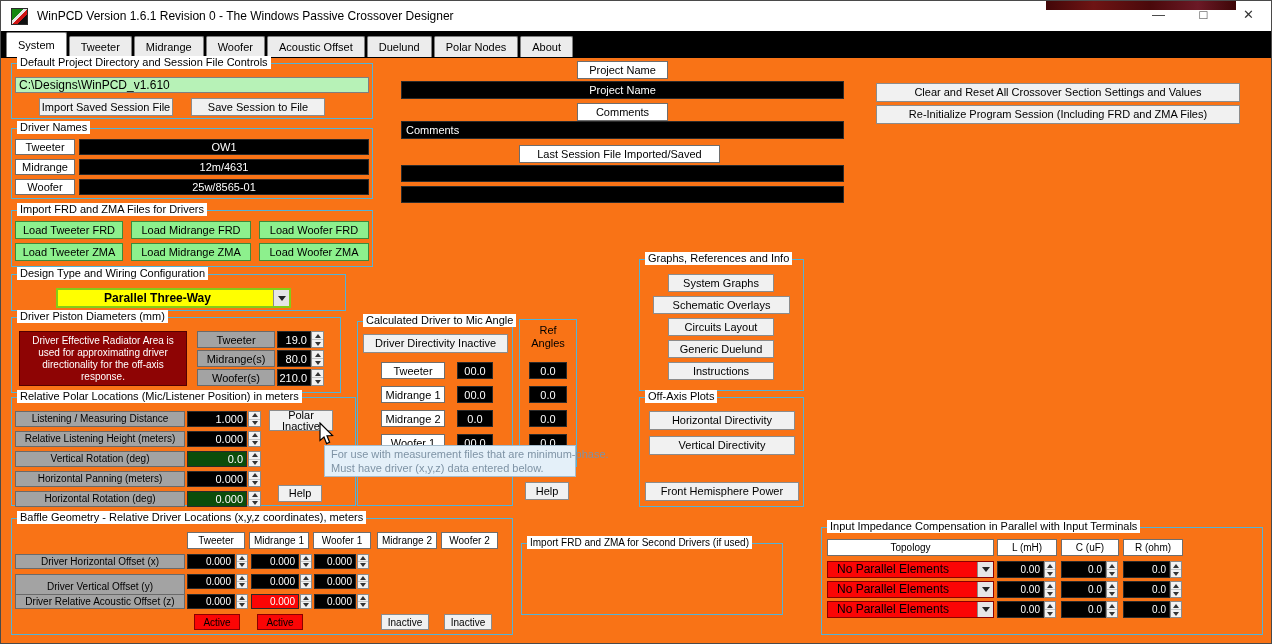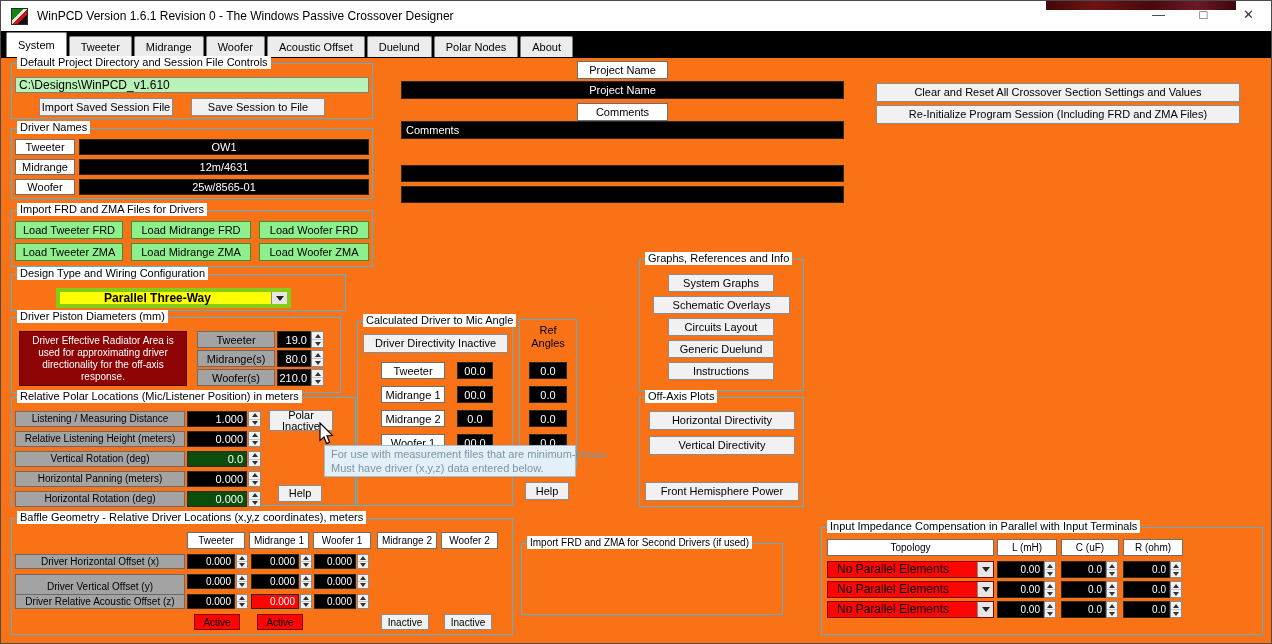--- a/index.html
+++ b/index.html
@@ -28,21 +28,21 @@
 .f10{font-size:10px}
 .f11{font-size:11px}
 .spin{position:absolute;display:flex;flex-direction:column;width:13px;background:#f2f2f2;border:1px solid #8c8c8c}
 .spin i{flex:1;position:relative}
 .spin i + i{border-top:1px solid #c6c6c6}
 .spin i::after{content:"";position:absolute;left:50%;top:50%;transform:translate(-50%,-50%);width:0;height:0;border-left:3px solid transparent;border-right:3px solid transparent}
 .spin .up::after{border-bottom:4px solid #333}
 .spin .dn::after{border-top:4px solid #333}
 .combo-btn{position:absolute;right:0;top:0;bottom:0;width:16px;background:#e6e6e6;border-left:1px solid #8c8c8c;display:flex;align-items:center;justify-content:center}
 .combo-btn::after{content:"";width:0;height:0;border-left:4px solid transparent;border-right:4px solid transparent;border-top:5px solid #222}
-.ycombo{position:absolute;display:flex;align-items:center;justify-content:center;background:#ffff00;border:4px solid #84cc16;font-weight:bold;font-size:12px;color:#000;padding-right:32px}
+.ycombo{position:absolute;display:flex;align-items:center;justify-content:center;background:#ffff00;border:2px solid #84cc16;font-weight:bold;font-size:12px;color:#000;padding-right:32px}
 .rcombo{position:absolute;display:flex;align-items:flex-start;background:#fb0505;border:1px solid #8a0000;font-size:12px;color:#000;padding-left:9px;padding-right:16px}
 .info-box{position:absolute;display:flex;align-items:center;justify-content:center;background:#8e0404;border:1px solid #550000;color:#fff;font-size:10px;line-height:12px;text-align:center;padding:2px 4px}
 .tooltip{position:absolute;background:#e4f0f9;border:1px solid #a6bccb;color:#7e93a5;font-size:11px;line-height:14px;padding:1px 6px;z-index:40;white-space:nowrap}
 .greenpath{position:absolute;background:#b7f2b7;border:1px solid #7f7f7f;font-size:12px;color:#000;display:flex;align-items:center;padding-left:3px}
 .frag{position:absolute;background:linear-gradient(90deg,#420708 0%,#6e1414 25%,#4a090b 55%,#6b1926 80%,#3d0607 100%);z-index:5}
 </style>
 </head>
 <body>
 
 <div id="win">
@@ -185,20 +185,21 @@
   <div class="abs f11" style="left:518px;top:336px;width:58px;text-align:center">Angles</div>
   <div class="bf center" style="left:528px;top:361px;width:38px;height:17px">0.0</div>
   <div class="bf center" style="left:528px;top:385px;width:38px;height:17px">0.0</div>
   <div class="bf center" style="left:528px;top:409px;width:38px;height:17px">0.0</div>
   <div class="bf center" style="left:528px;top:433px;width:38px;height:17px">0.0</div>
 
   <div class="whitebox" style="left:576px;top:60px;width:91px;height:18px">Project Name</div>
   <div class="bf center" style="left:400px;top:80px;width:443px;height:18px">Project Name</div>
   <div class="whitebox" style="left:576px;top:102px;width:91px;height:18px">Comments</div>
   <div class="bf left" style="left:400px;top:120px;width:443px;height:18px">Comments</div>
+  <div class="whitebox" style="left:518px;top:144px;width:201px;height:18px">Last Session File Imported/Saved</div>
   <div class="bf left" style="left:400px;top:164px;width:443px;height:17px"></div>
   <div class="bf left" style="left:400px;top:185px;width:443px;height:17px"></div>
 
   <div class="btn" style="left:875px;top:104px;width:364px;height:19px">Re-Initialize Program Session (Including FRD and ZMA Files)</div>
   <div class="btn" style="left:875px;top:82px;width:364px;height:19px">Clear and Reset All Crossover Section Settings and Values</div>
 
   <div class="btn" style="left:667px;top:273px;width:106px;height:18px">System Graphs</div>
   <div class="btn" style="left:652px;top:295px;width:137px;height:18px">Schematic Overlays</div>
   <div class="btn" style="left:667px;top:317px;width:106px;height:18px">Circuits Layout</div>
   <div class="btn" style="left:667px;top:339px;width:106px;height:18px">Generic Duelund</div>

